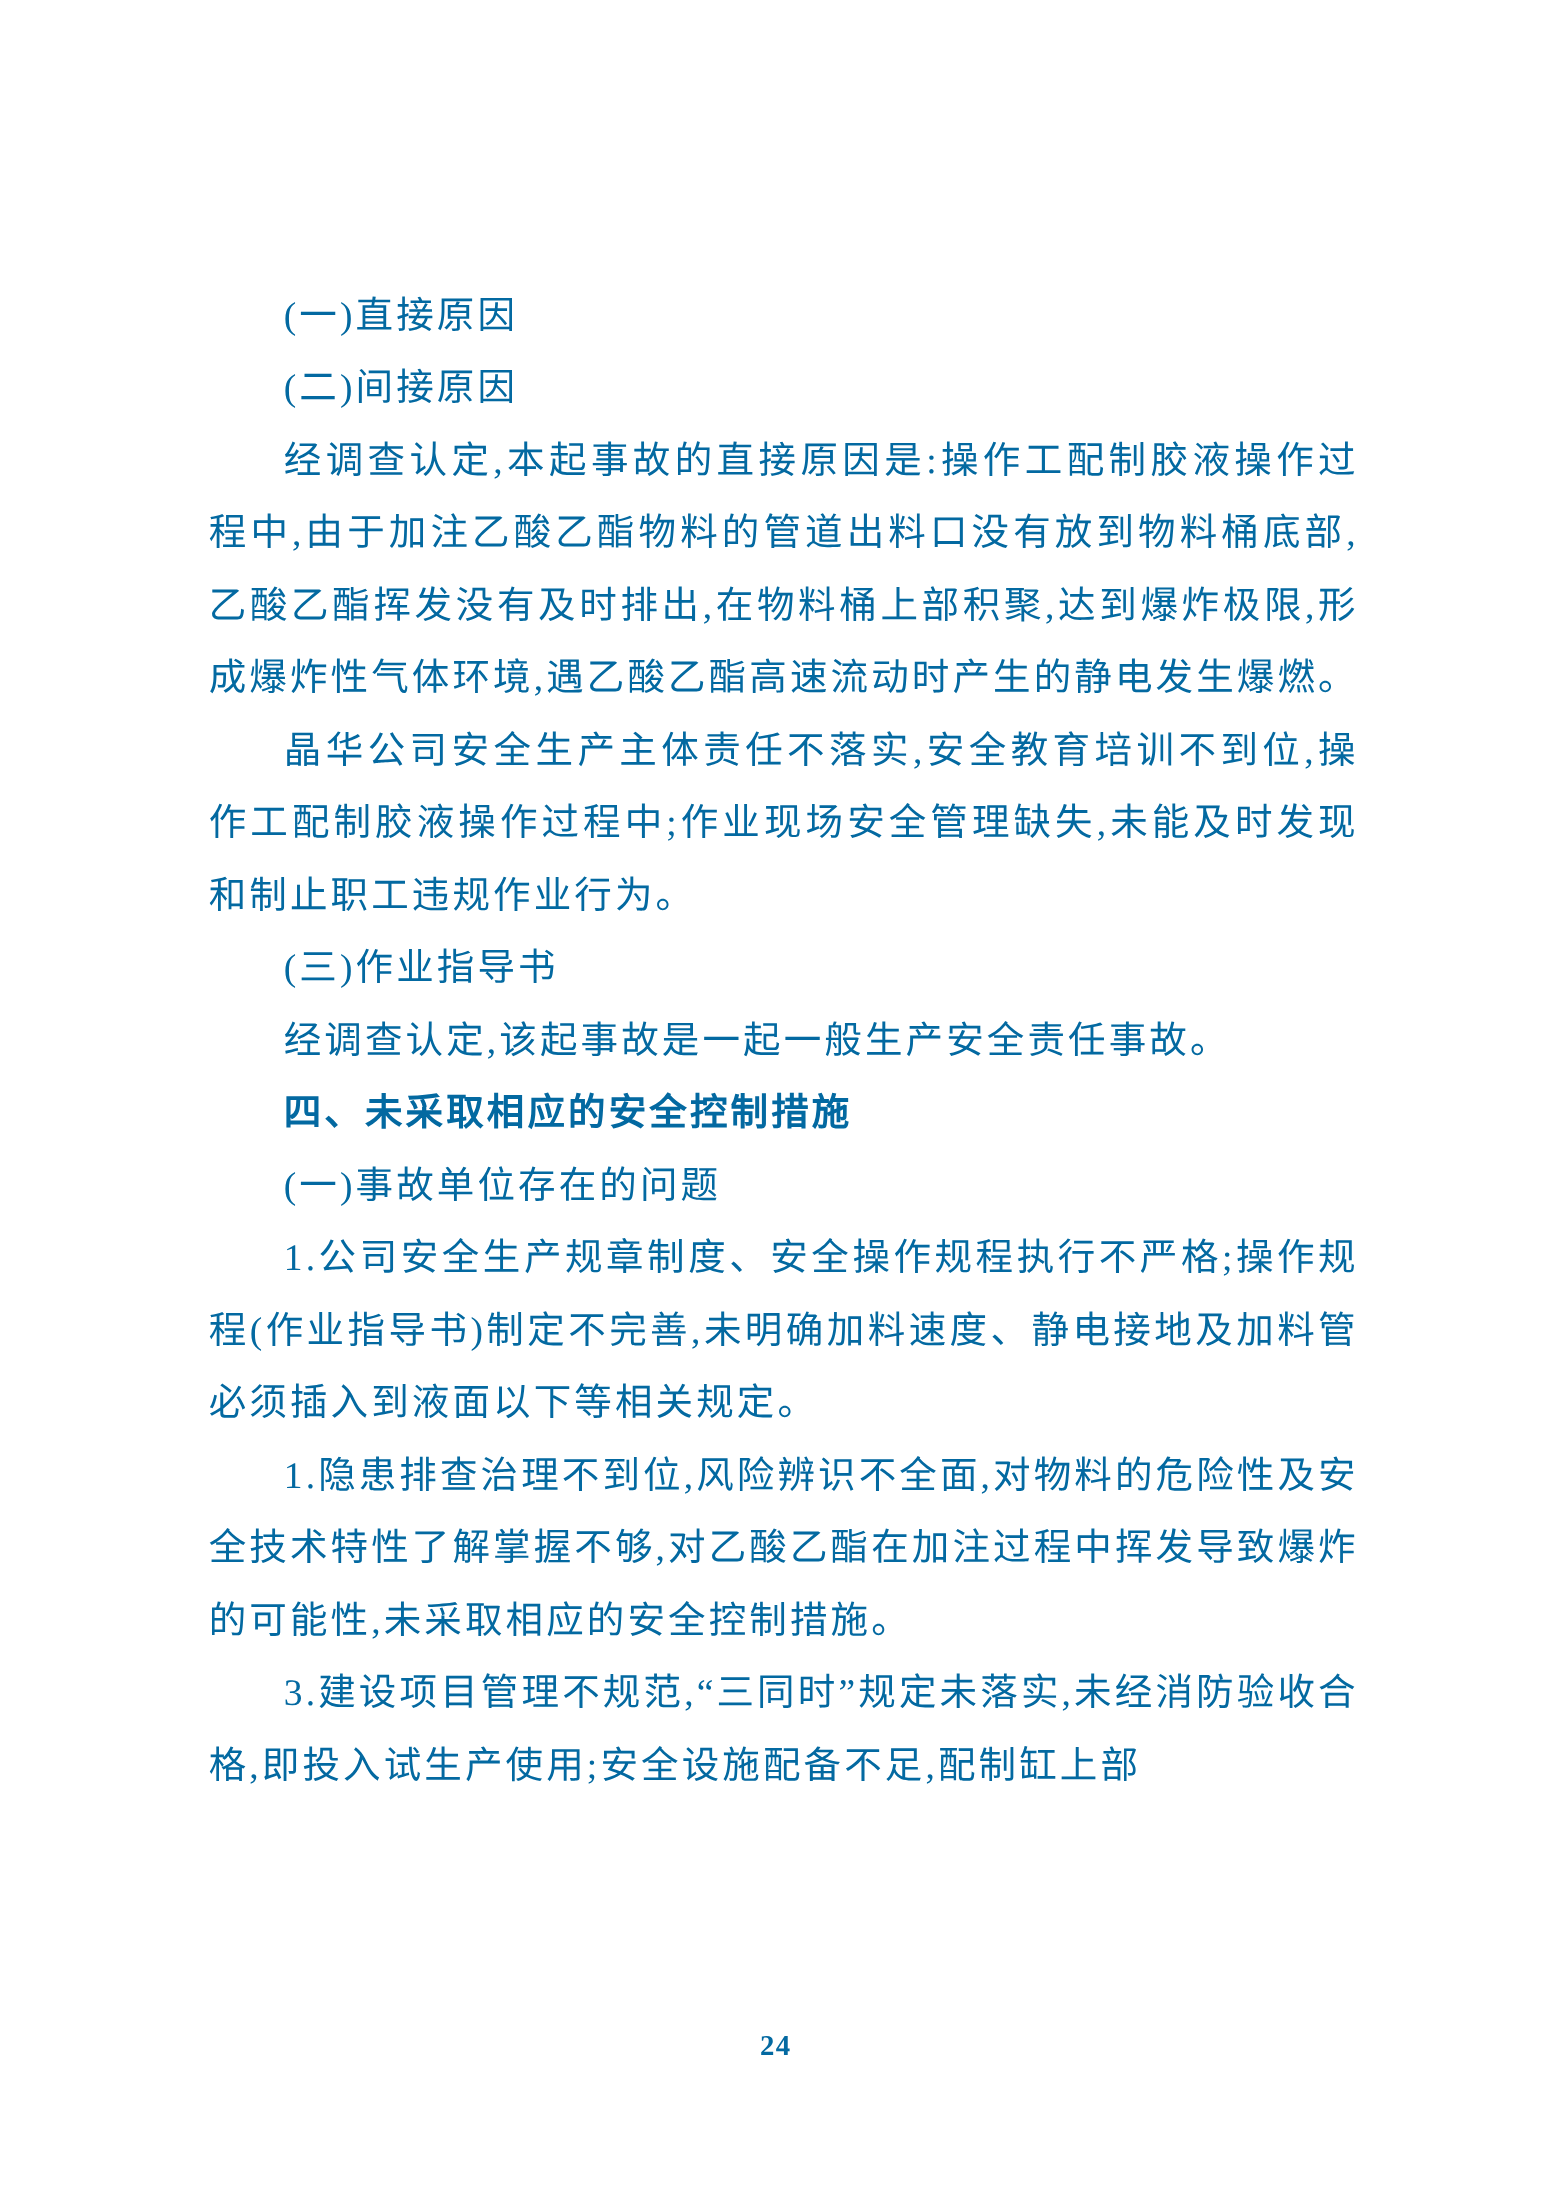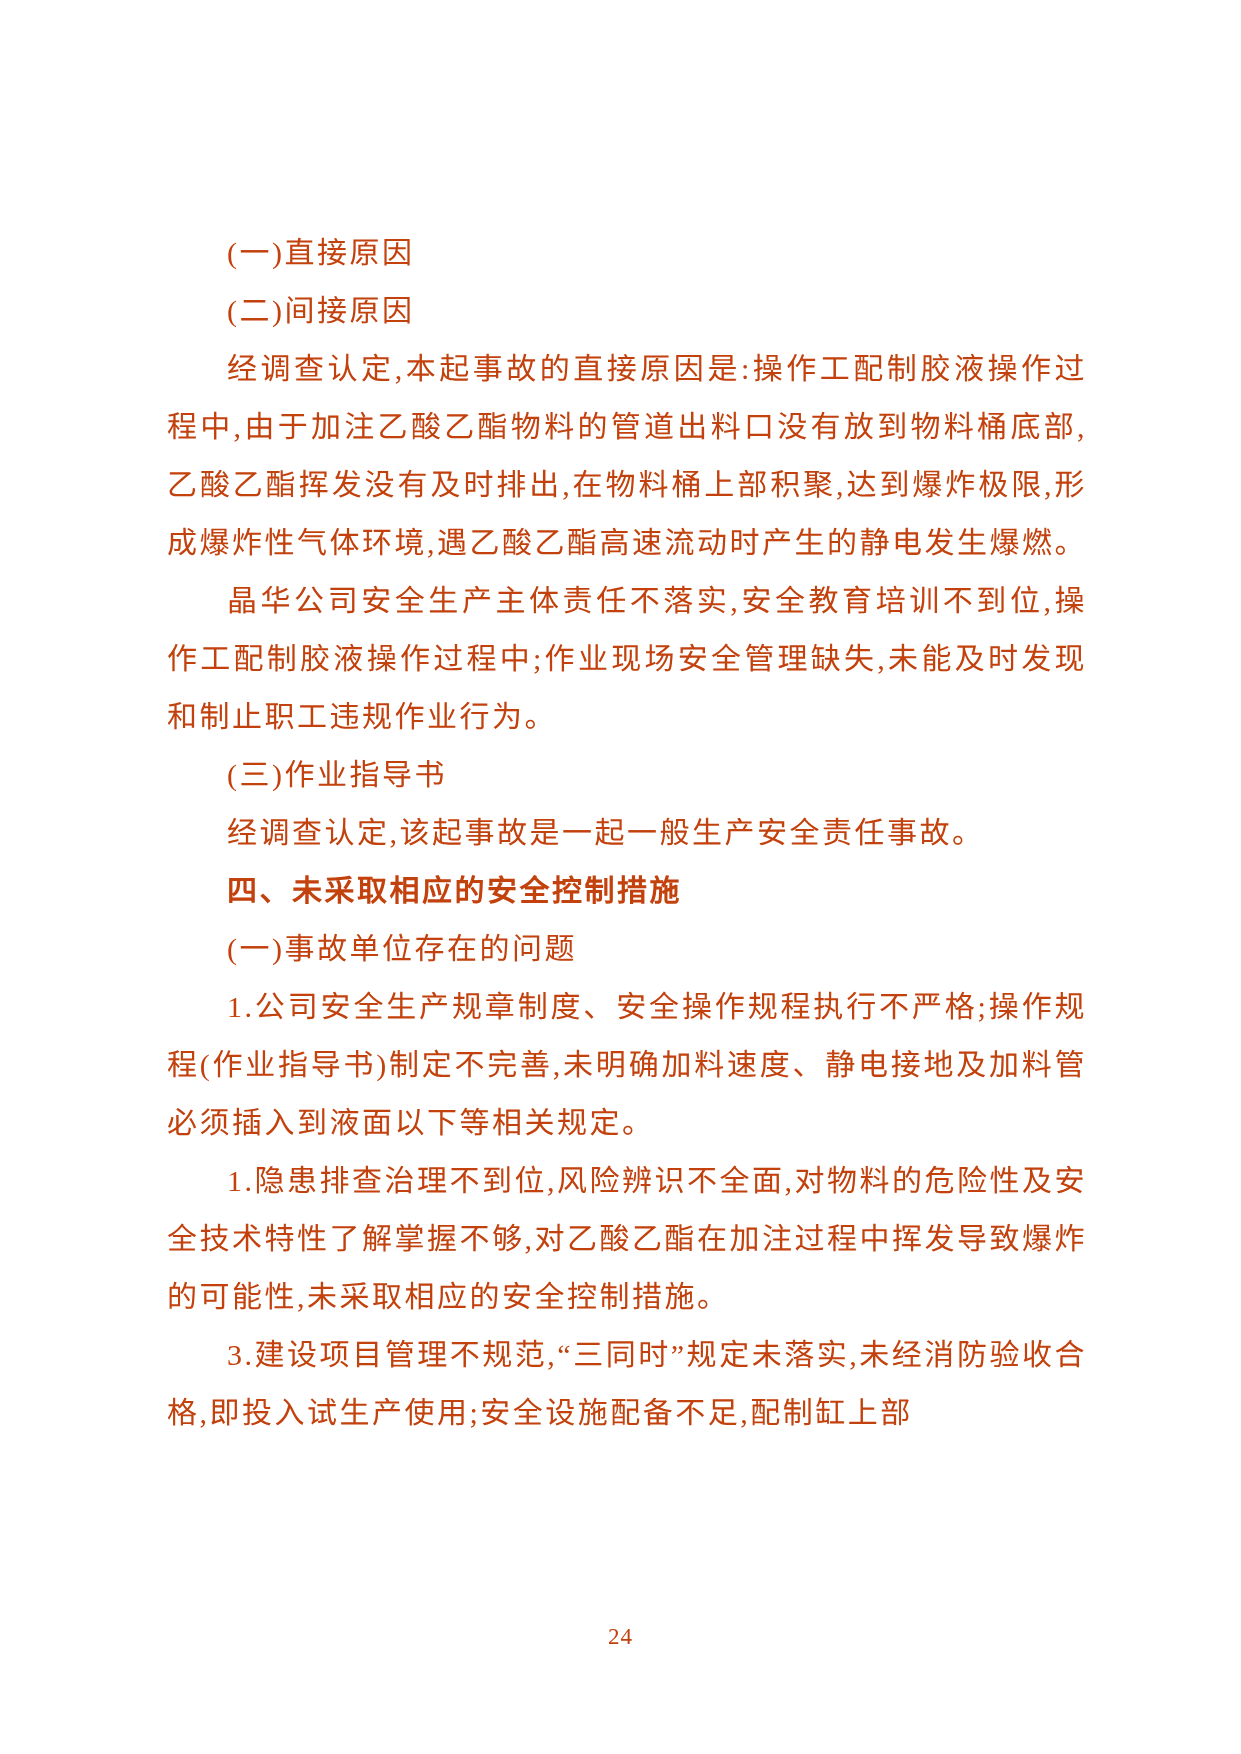--- a/index.html
+++ b/index.html
@@ -5,21 +5,21 @@
   html, body {
     margin: 0;
     padding: 0;
     background: #ffffff;
   }
   .page {
     position: relative;
     width: 1241px;
     height: 1754px;
     background: #ffffff;
-    color: #c2410c;
+    color: #0369a1;
     font-family: "Liberation Serif", "DejaVu Serif", serif;
     overflow: hidden;
   }
   .doc-body {
     position: absolute;
     left: 167px;
     top: 224px;
     width: 920px;
     font-size: 30px;
     line-height: 58px;
@@ -37,20 +37,21 @@
   }
   .page-footer {
     position: absolute;
     top: 1622px;
     left: 0;
     width: 100%;
     text-align: center;
     font-size: 23px;
     line-height: 30px;
     letter-spacing: 1px;
+    font-weight: bold;
   }
 </style>
 </head>
 <body>
 
 <div class="page">
 
   <div class="doc-body">
     <p>(一)直接原因</p>
     <p>(二)间接原因</p>

